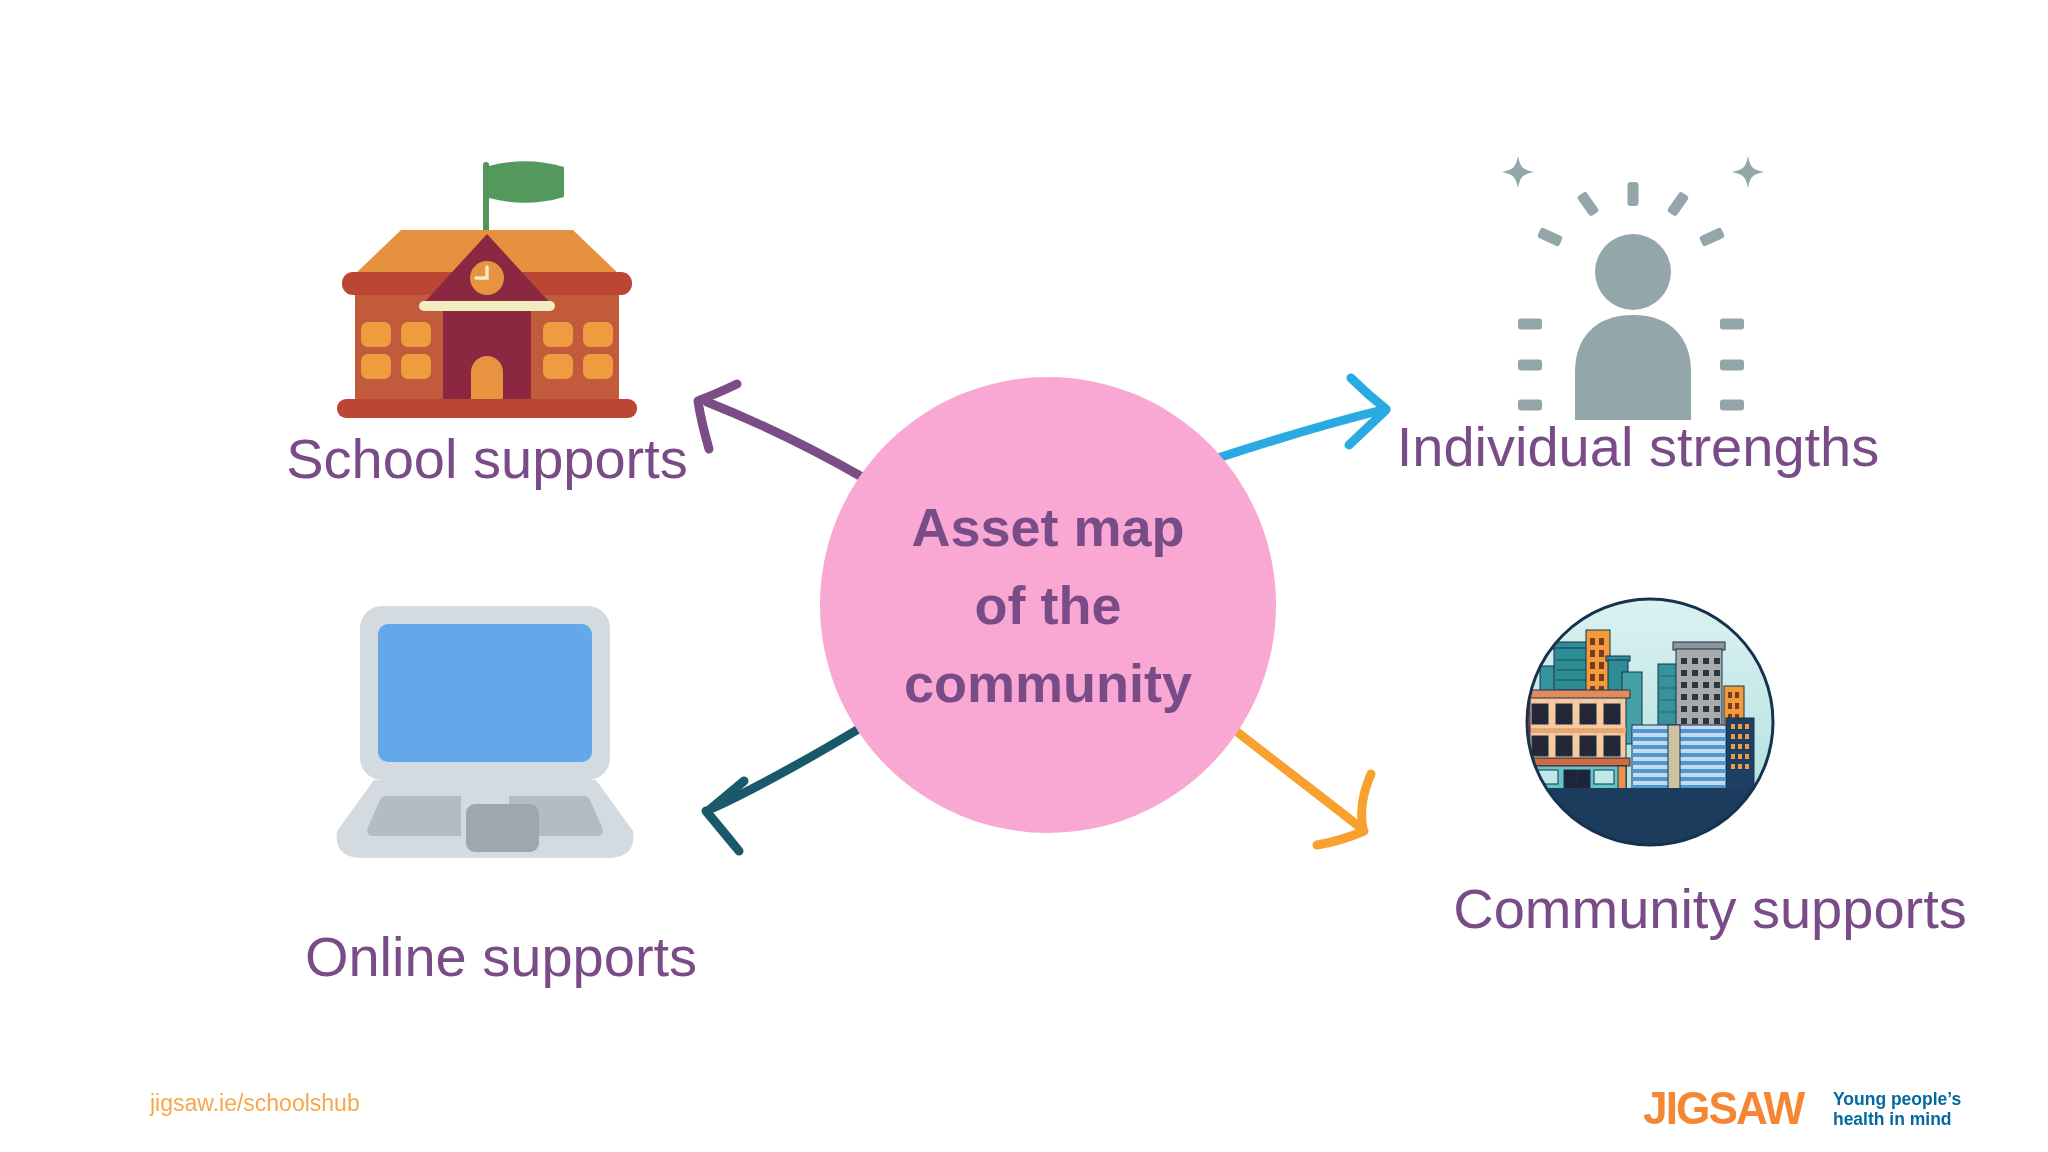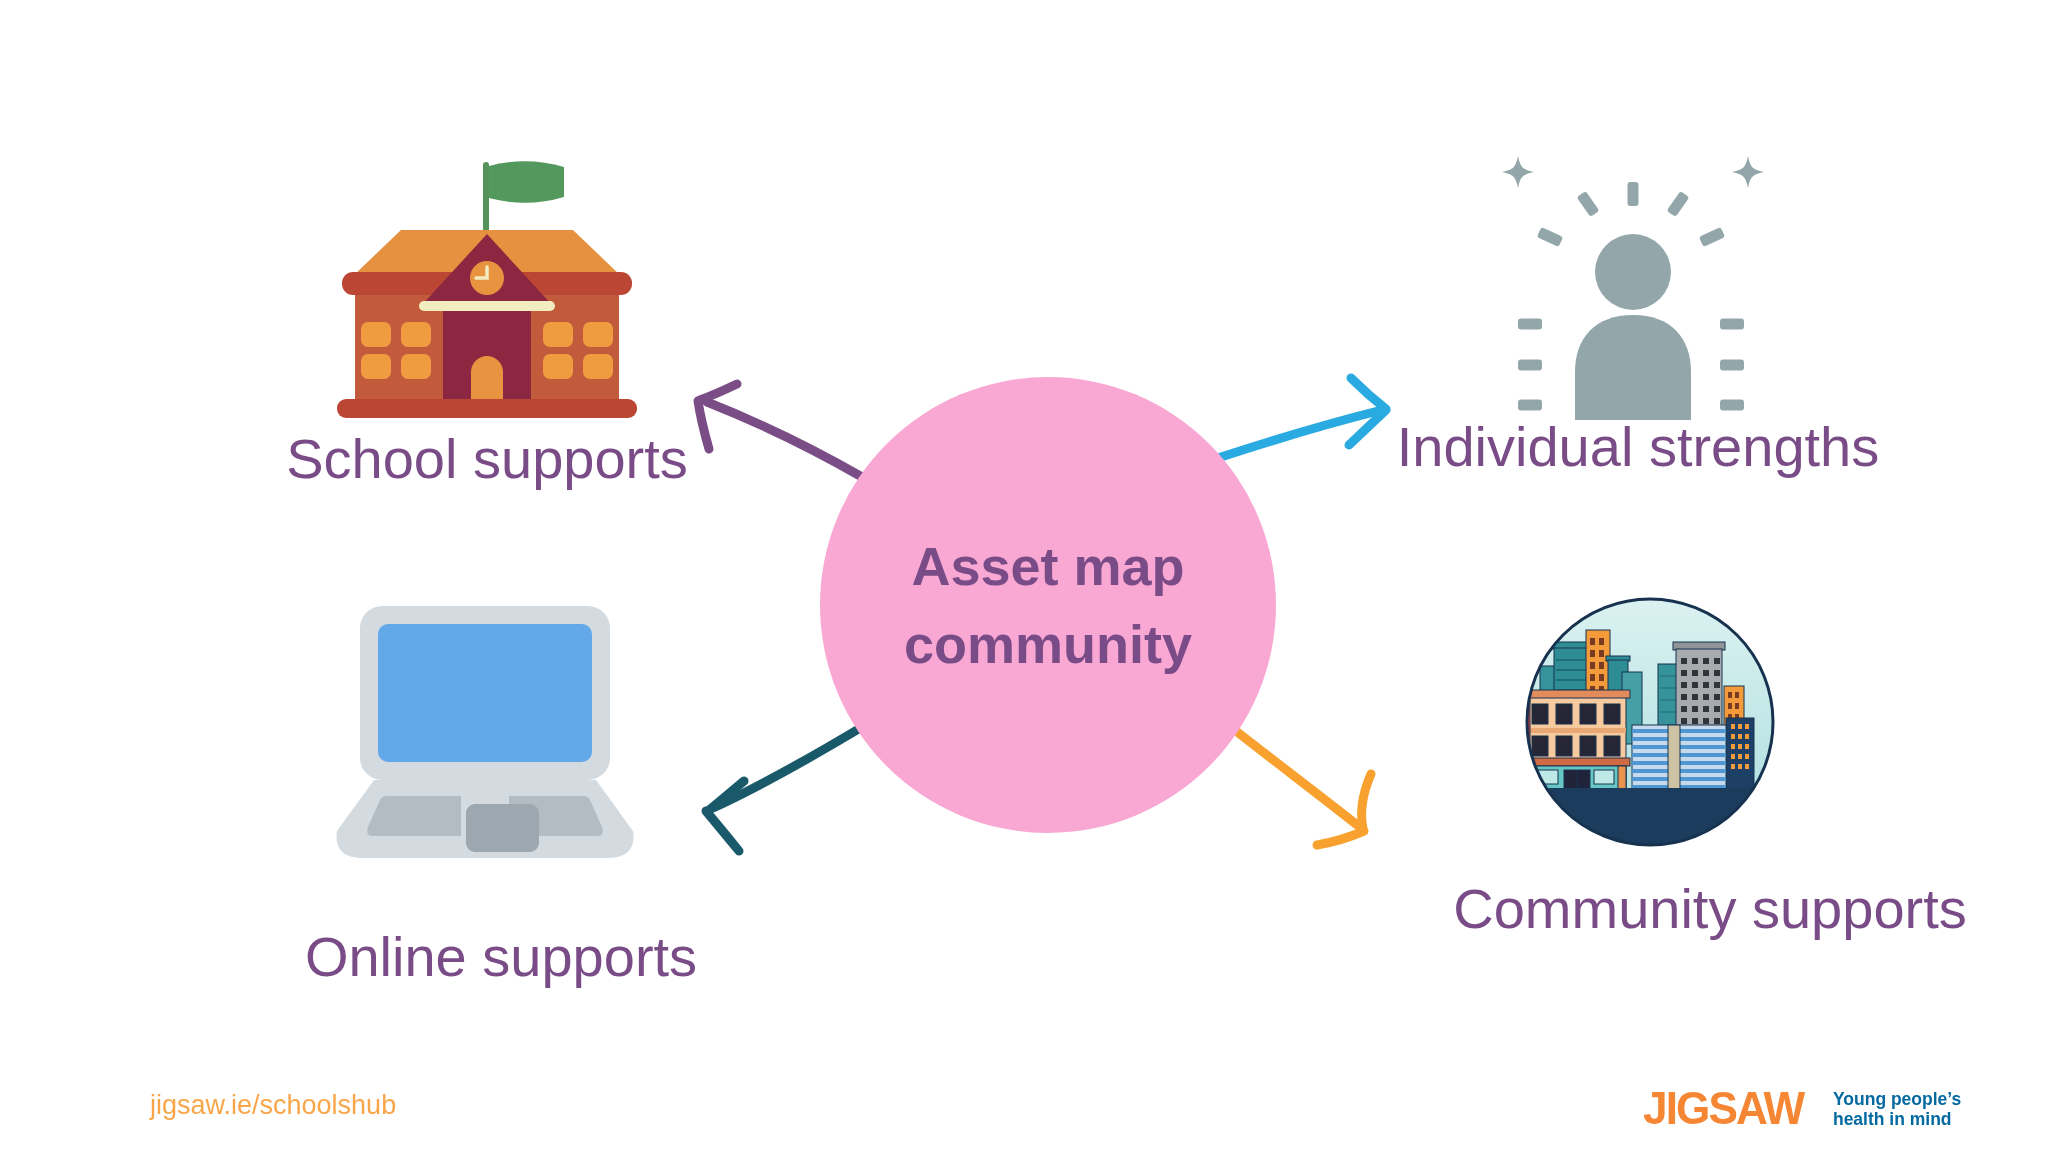--- a/index.html
+++ b/index.html
@@ -30,21 +30,21 @@
   .label-individual{left:1638px;top:414px;}
   .icon-laptop{left:330px;top:598px;}
   .label-online{left:501px;top:924px;}
   .icon-community{left:1520px;top:592px;}
   .label-community{left:1710px;top:876px;}
   
   .arrows{position:absolute;left:0;top:0;width:2048px;height:1152px;pointer-events:none;}
   
   .footer-url{
     position:absolute;left:150px;top:1090px;
-    font-size:27px;color:#F9A64A;text-decoration:none;
+    font-size:23px;color:#F9A64A;text-decoration:none;
   }
   .logo{
     position:absolute;left:1643px;top:1086px;
     display:flex;align-items:flex-end;gap:23px;
   }
   .logo-word{
     font-size:46px;font-weight:bold;color:#F58634;letter-spacing:-2px;
     line-height:0.92;transform:scaleX(0.96);transform-origin:left top;
   }
   .logo-tagline{
@@ -74,20 +74,21 @@
     </g>
     <g stroke="#F8A12F" stroke-width="9">
       <path d="M1236,731 C1278,764 1322,797 1361,828"></path>
       <path d="M1371,774 Q1358,804 1363,829"></path>
       <path d="M1317,845 Q1341,841 1364,831"></path>
     </g>
   </svg>
 
   <div class="center-circle">
     <div class="title-line">Asset map</div>
+    <div class="title-line">of the</div>
     <div class="title-line">community</div>
   </div>
 
   <div>
     <svg class="icon icon-school" width="300" height="265" viewBox="0 0 300 265">
       <rect x="146" y="6" width="6" height="122" rx="3" fill="#55935B"></rect>
       <path d="M152,10 Q190,0 227,11 L227,41 Q190,52 152,42 Z" fill="#53985C"></path>
       <rect x="18" y="130" width="264" height="120" fill="#C25B3B"></rect>
       <rect x="24" y="166" width="30" height="25" rx="7" fill="#EF9C40"></rect>
       <rect x="64" y="166" width="30" height="25" rx="7" fill="#EF9C40"></rect>

